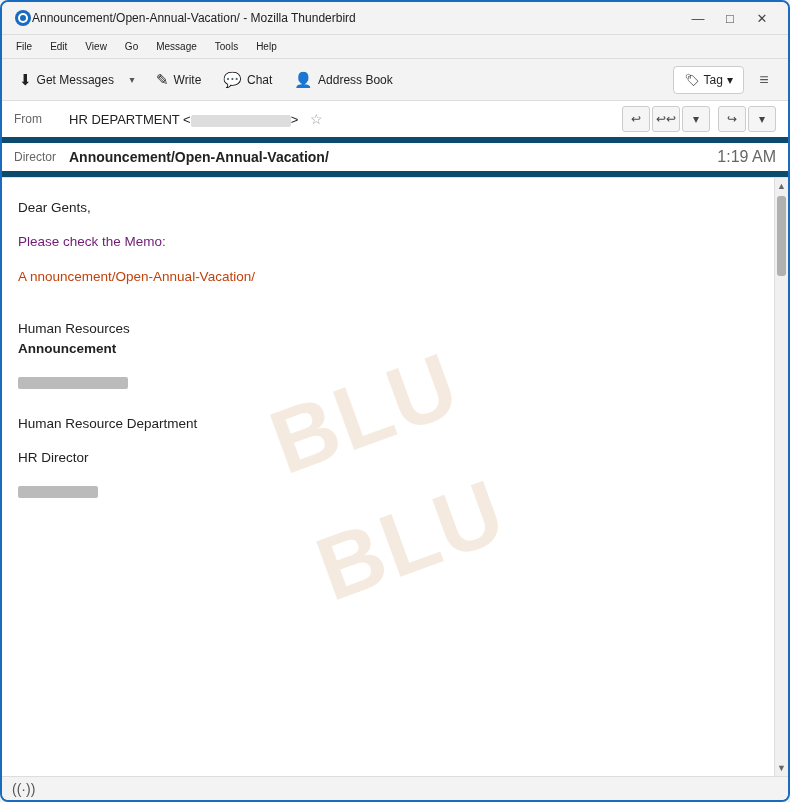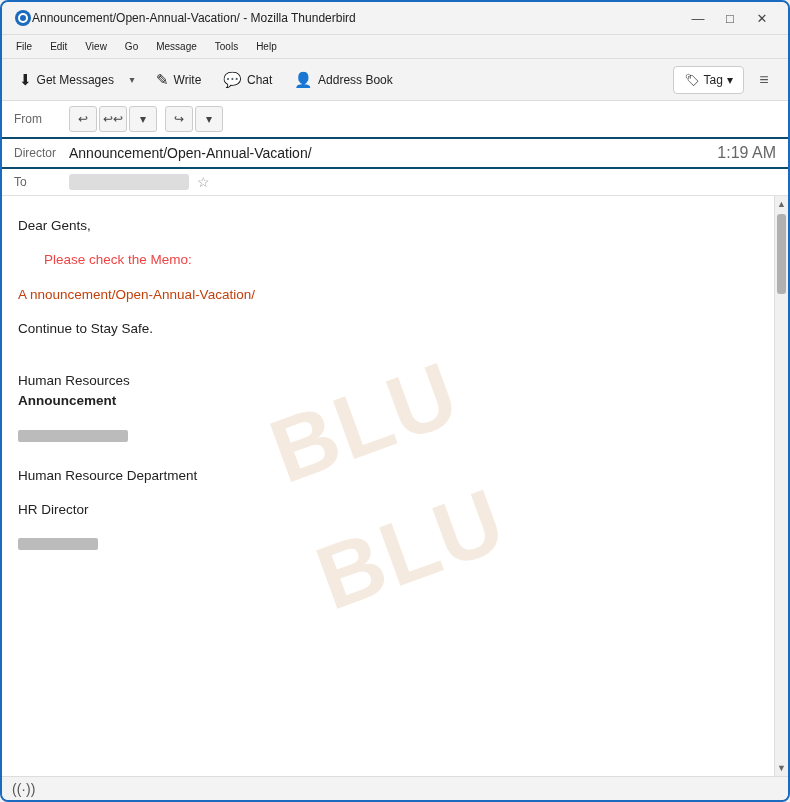--- a/index.html
+++ b/index.html
@@ -160,38 +160,38 @@
     .email-header {
       background: white;
       border-bottom: 1px solid #e0e0e0;
       flex-shrink: 0;
     }
 
     .header-row {
       display: flex;
       align-items: center;
       padding: 5px 12px;
-      border-bottom: 2px solid #0c4a6e;
+      border-bottom: 6px solid #0c4a6e;
     }
 
     .header-label {
       font-size: 12px;
       color: #666;
       width: 55px;
       flex-shrink: 0;
     }
 
     .header-value {
       font-size: 13px;
       color: #222;
       flex: 1;
     }
 
     .header-value.bold {
-      font-weight: normal;
+      font-weight: bold;
       font-size: 14px;
     }
 
     .star-icon {
       color: #999;
       font-size: 14px;
       cursor: pointer;
       margin-left: 8px;
     }
 
@@ -273,22 +273,21 @@
       margin-bottom: 14px;
     }
 
     .email-link {
       color: #c2410c;
       text-decoration: none;
       cursor: pointer;
     }
 
     .check-memo {
-      color: #ef4444;
-      margin-left: 26px;
+      color: #701a75;
     }
 
     
     .scrollbar {
       width: 14px;
       background: #f0f0f0;
       border-left: 1px solid #ddd;
       flex-shrink: 0;
       display: flex;
       flex-direction: column;
@@ -421,55 +420,53 @@
 
     <button class="hamburger-btn">
       <span>≡</span>
     </button>
   </div>
 
   <div class="email-header">
 
     <div class="header-row">
       <span class="header-label">From</span>
+      <span class="header-value">
+        <span>HR DEPARTMENT &lt;</span><span style="display:inline-block;width:100px;height:12px;background:#ddd;border-radius:2px;vertical-align:middle;"></span><span>&gt;</span>
+        <span class="star-icon">☆</span>
+      </span>
       <div class="header-actions">
         <button class="action-btn">↩</button>
         <button class="action-btn">↩↩</button>
         <button class="action-btn">▾</button>
         <div class="action-sep"></div>
         <button class="action-btn">↪</button>
         <button class="action-btn">▾</button>
       </div>
     </div>
 
     <div class="header-row">
       <span class="header-label">Director</span>
       <span class="header-value bold">Announcement/Open-Annual-Vacation/</span>
       <span class="header-time">1:19 AM</span>
     </div>
 
-    <div class="header-row" style="border-bottom: none;">
-      <span class="header-label">To</span>
-      <span class="to-value"></span>
-      <span class="star-icon">☆</span>
-    </div>
   </div>
 
   <div class="email-body-container">
     <div class="email-body">
       <div class="watermark">BLU<br>BLU</div>
       <div class="email-content">
         <p>Dear Gents,</p>
         <p>
           <span class="check-memo">Please check the Memo:</span>
         </p>
         <p>
           <a class="email-link">A nnouncement/Open-Annual-Vacation/</a>
         </p>
-        <p>Continue to Stay Safe.</p>
         <p style="margin-top: 32px;">
           <span>Human Resources</span><br>
           <strong>Announcement</strong>
         </p>
         <p>
           <span class="sig-blur" style="width: 110px;"></span>
         </p>
         <p>Human Resource Department</p>
         <p>HR Director</p>
         <p>

